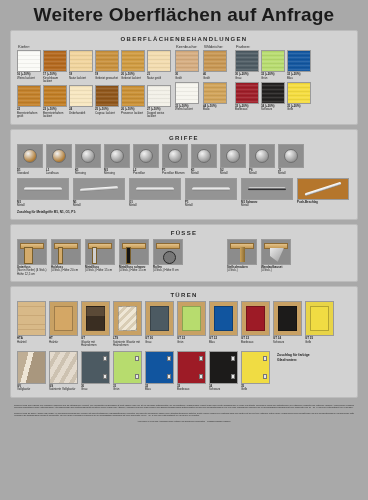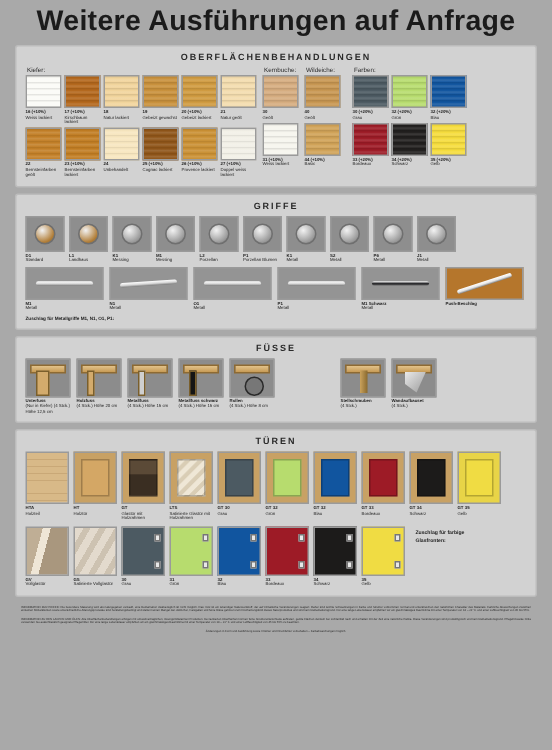--- a/index.html
+++ b/index.html
@@ -109,21 +109,21 @@
   }
   .footer p{margin:0 0 2.5px 0;}
   .footer .center{text-align:center;}
 </style>
 </head>
 <body>
 
 <div class="page">
 
   <div class="header">
-    <h1>Weitere Ausführungen auf Anfrage</h1>
+    <h1>Weitere Oberflächen auf Anfrage</h1>
   </div>
 
   <div class="panel">
     <div class="panel-title">OBERFLÄCHENBEHANDLUNGEN</div>
     <div class="cols">
       <div class="col-kiefer">
         <div class="group-label">Kiefer:</div>
         <div class="sw-grid" id="kiefer-grid" style="grid-template-columns:repeat(6,24px);">
             <div class="sw">
               <span class="chip" style="background: repeating-linear-gradient(rgba(0, 0, 0, 0.09) 0px, rgba(0, 0, 0, 0) 1.2px, rgba(255, 255, 255, 0.13) 2.4px, rgba(0, 0, 0, 0) 4px) rgb(251, 251, 247);"></span>

